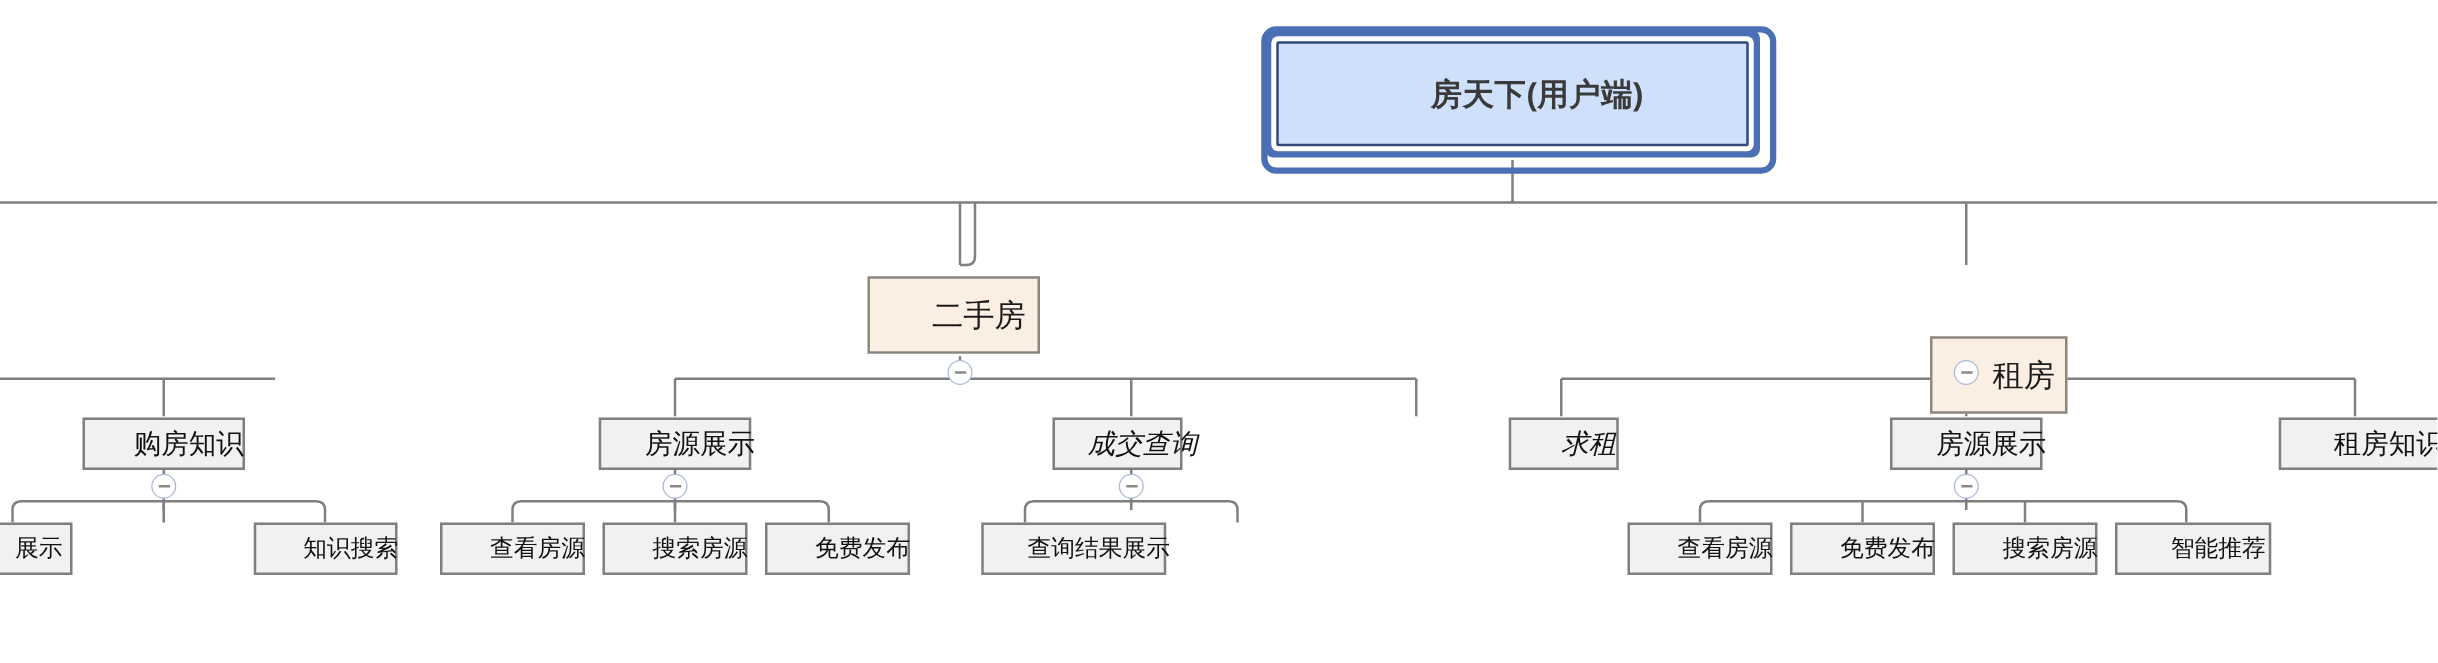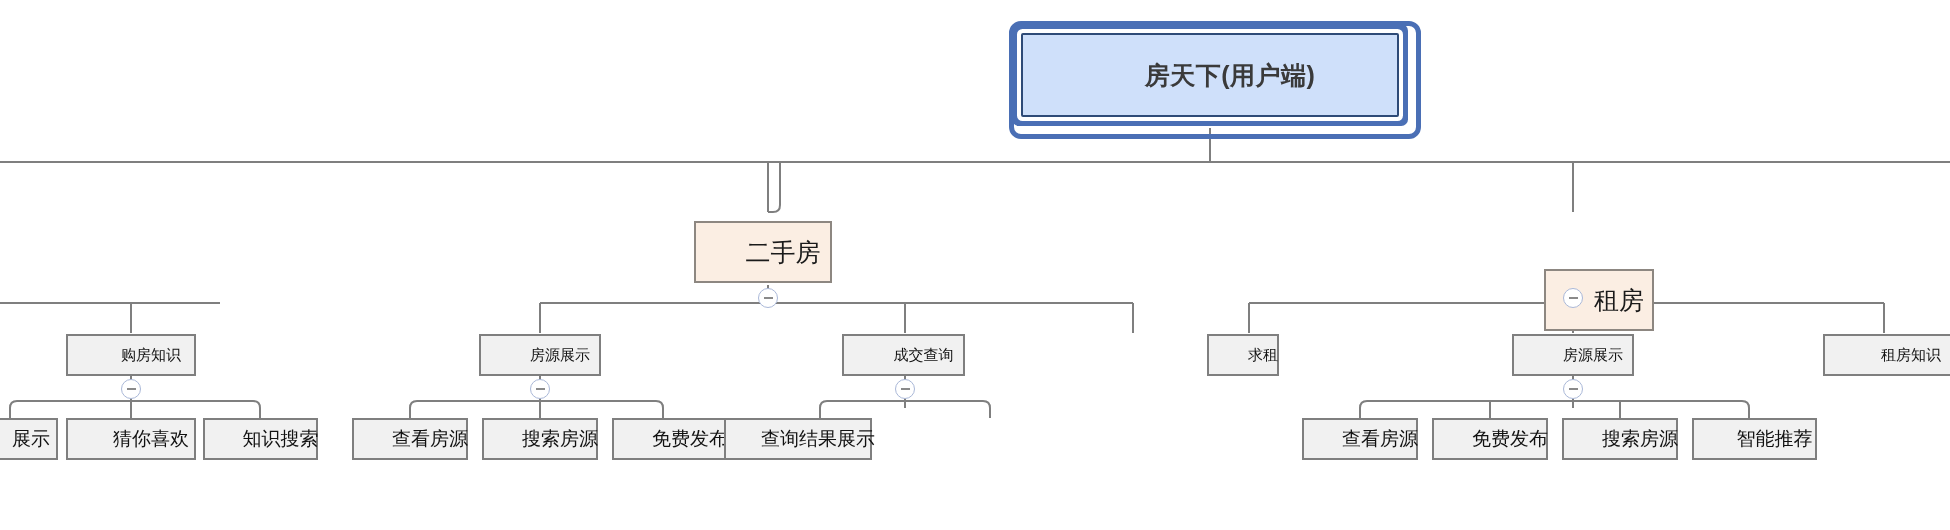--- a/index.html
+++ b/index.html
@@ -59,21 +59,21 @@
   .node.lvl1 {
     background: #fbeee3;
     border: 2px solid #8d8781;
     font-size: 25px;
     color: #1a1a1a;
   }
   
   .node.lvl2 {
     background: #f1f1f1;
     border: 2px solid #7f7f7f;
-    font-size: 15px;
+    font-size: 22px;
     color: #111111;
   }
   
   .node.lvl3 {
     background: #f1f1f1;
     border: 2px solid #7f7f7f;
     font-size: 19px;
     color: #111111;
   }
   
@@ -174,43 +174,42 @@
   <div class="node lvl2" style="left:66px; top:334px; width:130px; height:42px;">购房知识</div>
   <div class="toggle" style="left:121px; top:379px;">
     <span class="minus"></span>
   </div>
 
   <div class="node lvl2" style="left:479px; top:334px; width:122px; height:42px;">房源展示</div>
   <div class="toggle" style="left:530px; top:379px;">
     <span class="minus"></span>
   </div>
 
-  <div class="node lvl2" style="left:842px; top:334px; width:123px; height:42px;">成交查询</div>
+  <div class="node lvl2" style="left:842px; top:334px; width:104px; height:42px;font-style:italic;">成交查询</div>
   <div class="toggle" style="left:895px; top:379px;">
     <span class="minus"></span>
   </div>
 
 
-  <div class="node lvl2" style="left:1207px; top:334px; width:72px; height:42px;">求租</div>
+  <div class="node lvl2" style="left:1207px; top:334px; width:88px; height:42px;font-style:italic;">求租</div>
 
   <div class="node lvl2" style="left:1512px; top:334px; width:122px; height:42px;">房源展示</div>
   <div class="toggle" style="left:1563px; top:379px;">
     <span class="minus"></span>
   </div>
 
   <div class="node lvl2" style="left:1823px; top:334px; width:136px; height:42px;">租房知识</div>
 
   <div class="node lvl3" style="left:-36px; top:418px; width:94px; height:42px;">展示</div>
-  <div class="node lvl3" style="left:66px; top:418px; width:130px; height:42px;">猜你喜欢</div>
   <div class="node lvl3" style="left:203px; top:418px; width:115px; height:42px;">知识搜索</div>
 
   <div class="node lvl3" style="left:352px; top:418px; width:116px; height:42px;">查看房源</div>
   <div class="node lvl3" style="left:482px; top:418px; width:116px; height:42px;">搜索房源</div>
   <div class="node lvl3" style="left:612px; top:418px; width:116px; height:42px;">免费发布</div>
 
-  <div class="node lvl3" style="left:724px; top:418px; width:148px; height:42px;">查询结果展示</div>
+  <div class="node lvl3" style="left:785px; top:418px; width:148px; height:42px;">查询结果展示</div>
 
   <div class="node lvl3" style="left:1302px; top:418px; width:116px; height:42px;">查看房源</div>
   <div class="node lvl3" style="left:1432px; top:418px; width:116px; height:42px;">免费发布</div>
   <div class="node lvl3" style="left:1562px; top:418px; width:116px; height:42px;">搜索房源</div>
   <div class="node lvl3" style="left:1692px; top:418px; width:125px; height:42px;">智能推荐</div>
 
 </div>
 
 </body></html>

